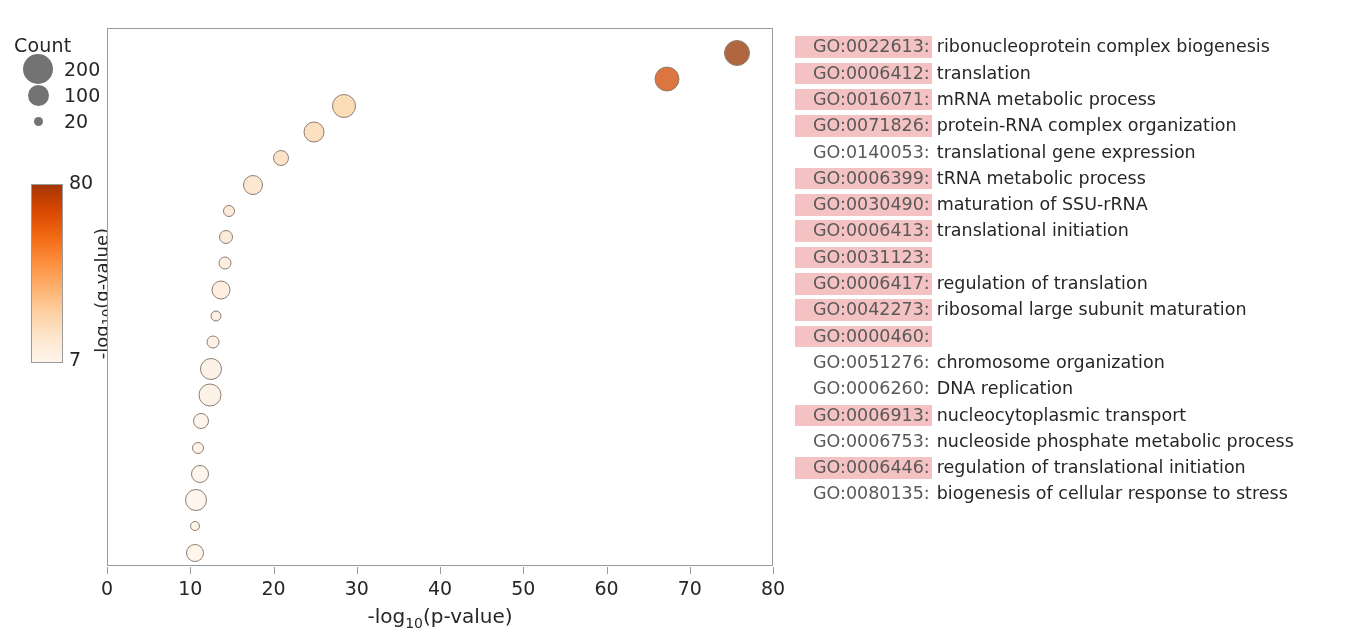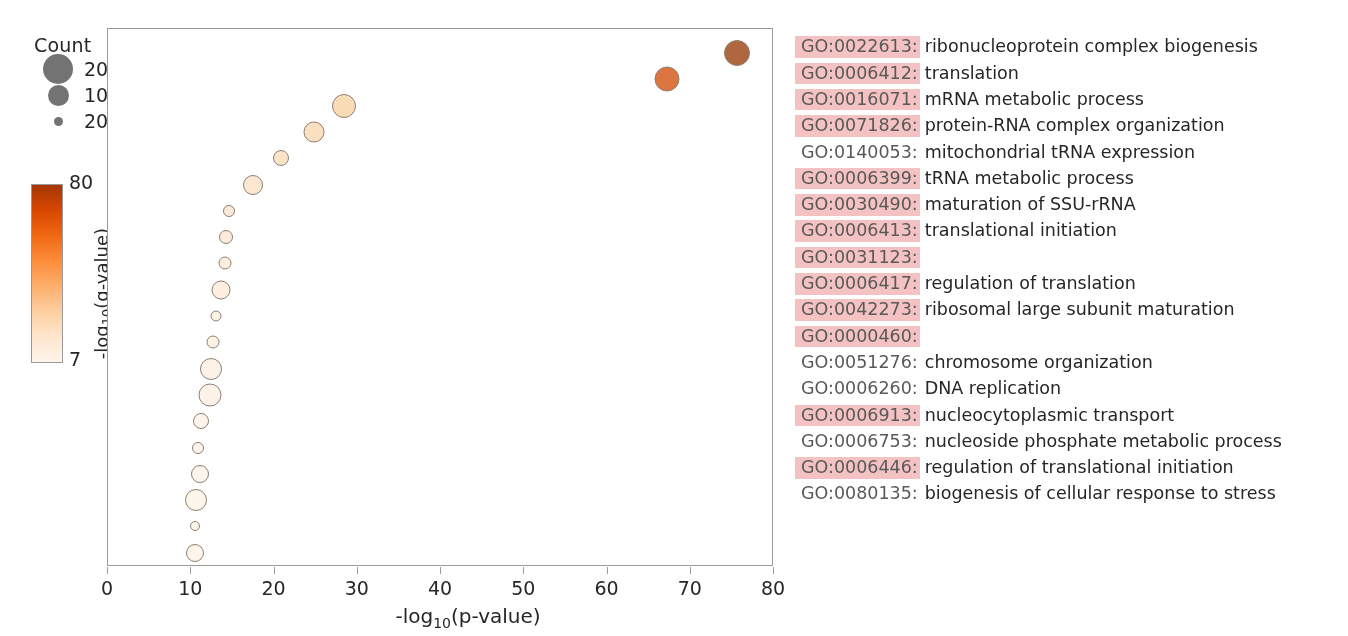--- a/index.html
+++ b/index.html
@@ -1,20 +1,20 @@
 <!DOCTYPE html>
 <html><head>
 <meta charset="utf-8">
 <style>
   html,body{margin:0;padding:0;background:#ffffff;}
   body{width:1348px;height:636px;font-family:"DejaVu Sans","Liberation Sans",sans-serif;color:#262626;overflow:hidden;}
   #root{position:relative;width:1348px;height:636px;}
 
   
-  .count-legend{position:absolute;left:34px;top:34px;}
+  .count-legend{position:absolute;left:14px;top:34px;}
   .count-title{font-size:19px;color:#262626;letter-spacing:.2px;}
   .count-row{display:flex;align-items:center;height:26px;}
   .count-bubble-cell{width:48px;display:flex;justify-content:center;align-items:center;}
   .count-bubble{background:#737373;border-radius:50%;}
   .count-label{font-size:19px;color:#262626;margin-left:2px;}
 
   
   .cbar-wrap{position:absolute;left:31px;top:184px;}
   .cbar{position:relative;width:30px;height:177px;
         border:1px solid #9a9a9a;
@@ -27,27 +27,27 @@
   .cbar-axis-label sub{font-size:13px;}
 
   
   .plot-frame{position:absolute;left:107px;top:28px;width:666px;height:538px;
        border:1.4px solid #9b9b9b;background:#ffffff;box-sizing:border-box;}
   .dot{position:absolute;border:1.2px solid #8f8073;border-radius:50%;box-sizing:border-box;transform:translate(-50%,-50%);}
 
   
   .xtick{position:absolute;top:567px;width:1px;height:7px;background:#9b9b9b;}
   .xticklabel{position:absolute;top:577px;font-size:19px;color:#262626;transform:translateX(-50%);white-space:nowrap;}
-  .xaxis-title{position:absolute;left:440px;top:604px;transform:translateX(-50%);font-size:20px;color:#262626;white-space:nowrap;margin-left:28px;}
+  .xaxis-title{position:absolute;left:440px;top:604px;transform:translateX(-50%);font-size:20px;color:#262626;white-space:nowrap;}
   .xaxis-title sub{font-size:14px;}
 
   
   .go-list{position:absolute;left:795px;top:34px;width:545px;}
   .go-row{height:26.3px;display:flex;align-items:center;font-size:17.5px;white-space:nowrap;line-height:1;}
-  .go-id{padding:2px 2px 2px 6px;color:#595959;}
+  .go-id{padding:2px 2px 2px 18px;color:#595959;}
   .go-id.hl{background:#f4c2c2;}
   .go-term{margin-left:5px;color:#262626;}
 </style>
 </head>
 <body>
 
 <div id="root">
 
   <div class="count-legend">
     <div class="count-title">Count</div>
@@ -139,21 +139,21 @@
       <div class="go-row">
         <span class="go-id hl">GO:0016071:</span>
         <span class="go-term">mRNA metabolic process</span>
       </div>
       <div class="go-row">
         <span class="go-id hl">GO:0071826:</span>
         <span class="go-term">protein-RNA complex organization</span>
       </div>
       <div class="go-row">
         <span class="go-id">GO:0140053:</span>
-        <span class="go-term">mitochondrial tRNA expression</span>
+        <span class="go-term">translational gene expression</span>
       </div>
       <div class="go-row">
         <span class="go-id hl">GO:0006399:</span>
         <span class="go-term">tRNA metabolic process</span>
       </div>
       <div class="go-row">
         <span class="go-id hl">GO:0030490:</span>
         <span class="go-term">maturation of SSU-rRNA</span>
       </div>
       <div class="go-row">

